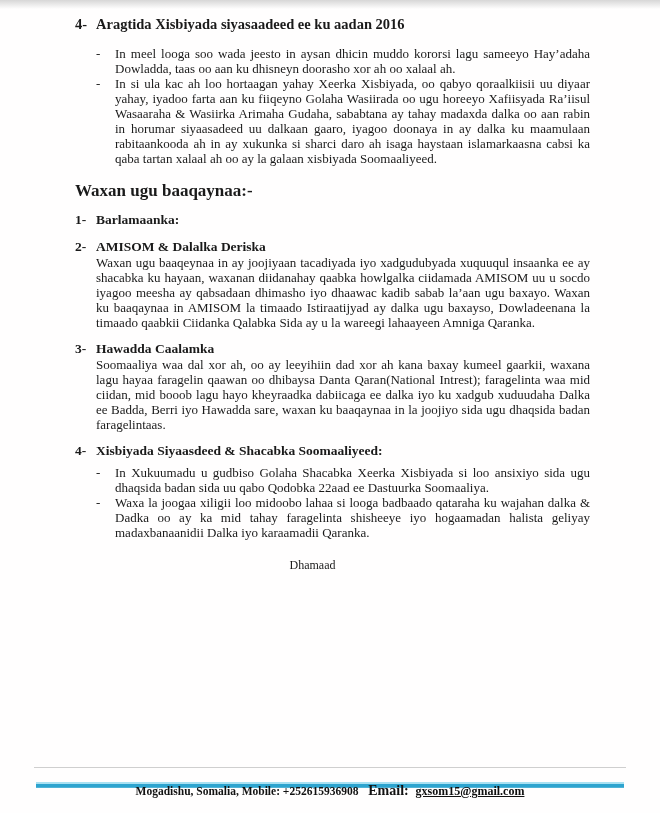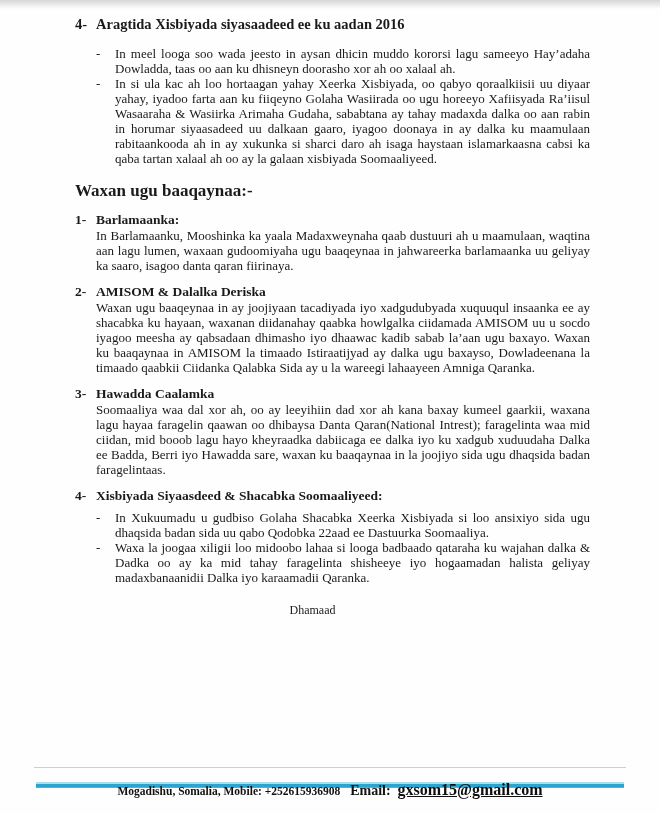--- a/index.html
+++ b/index.html
@@ -95,21 +95,21 @@
     position: absolute;
     left: 0; right: 0;
     bottom: 3px;
     text-align: center;
     font-weight: 700;
     font-size: 11.5px;
     color: #121212;
   }
   .footer-email-label { font-size: 14px; margin-left: 7px; text-align: right; }
   .footer-email {
-    font-size: 16px;
+    font-size: 12px;
     color: #0f0f0f;
     text-decoration: underline;
     margin-left: 4px;
     cursor: pointer;
   }
 </style>
 </head>
 <body>
 
 <div class="page">
@@ -130,21 +130,20 @@
     <p class="body-text">In si ula kac ah loo hortaagan yahay Xeerka Xisbiyada, oo qabyo qoraalkiisii uu diyaar yahay, iyadoo farta aan ku fiiqeyno Golaha Wasiirada oo ugu horeeyo Xafiisyada Ra’iisul Wasaaraha &amp; Wasiirka Arimaha Gudaha, sababtana ay tahay madaxda dalka oo aan rabin in horumar siyaasadeed uu dalkaan gaaro, iyagoo doonaya in ay dalka ku maamulaan rabitaankooda ah in ay xukunka si sharci daro ah isaga haystaan islamarkaasna cabsi ka qaba tartan xalaal ah oo ay la galaan xisbiyada Soomaaliyeed.</p>
   </div>
 
   <p class="call-heading">Waxan ugu baaqaynaa:-</p>
 
   <section class="doc-section">
     <div class="sec-head">
       <span class="h-num">1-</span>
       <span class="h-title">Barlamaanka:</span>
     </div>
-    <p class="body-text sec-body">In Barlamaanku, Mooshinka ka yaala Madaxweynaha qaab dustuuri ah u maamulaan, waqtina aan lagu lumen, waxaan gudoomiyaha ugu baaqeynaa in jahwareerka barlamaanka uu geliyay ka saaro, isagoo danta qaran fiirinaya.</p>
   </section>
 
   <section class="doc-section">
     <div class="sec-head">
       <span class="h-num">2-</span>
       <span class="h-title">AMISOM &amp; Dalalka Deriska</span>
     </div>
     <p class="body-text sec-body">Waxan ugu baaqeynaa in ay joojiyaan tacadiyada iyo xadgudubyada xuquuqul insaanka ee ay shacabka ku hayaan, waxanan diidanahay qaabka howlgalka ciidamada AMISOM uu u socdo iyagoo meesha ay qabsadaan dhimasho iyo dhaawac kadib sabab la’aan ugu baxayo.  Waxan ku baaqaynaa in AMISOM la timaado Istiraatijyad ay dalka ugu baxayso, Dowladeenana la timaado qaabkii Ciidanka Qalabka Sida ay u la wareegi lahaayeen Amniga Qaranka.</p>
   </section>
 

